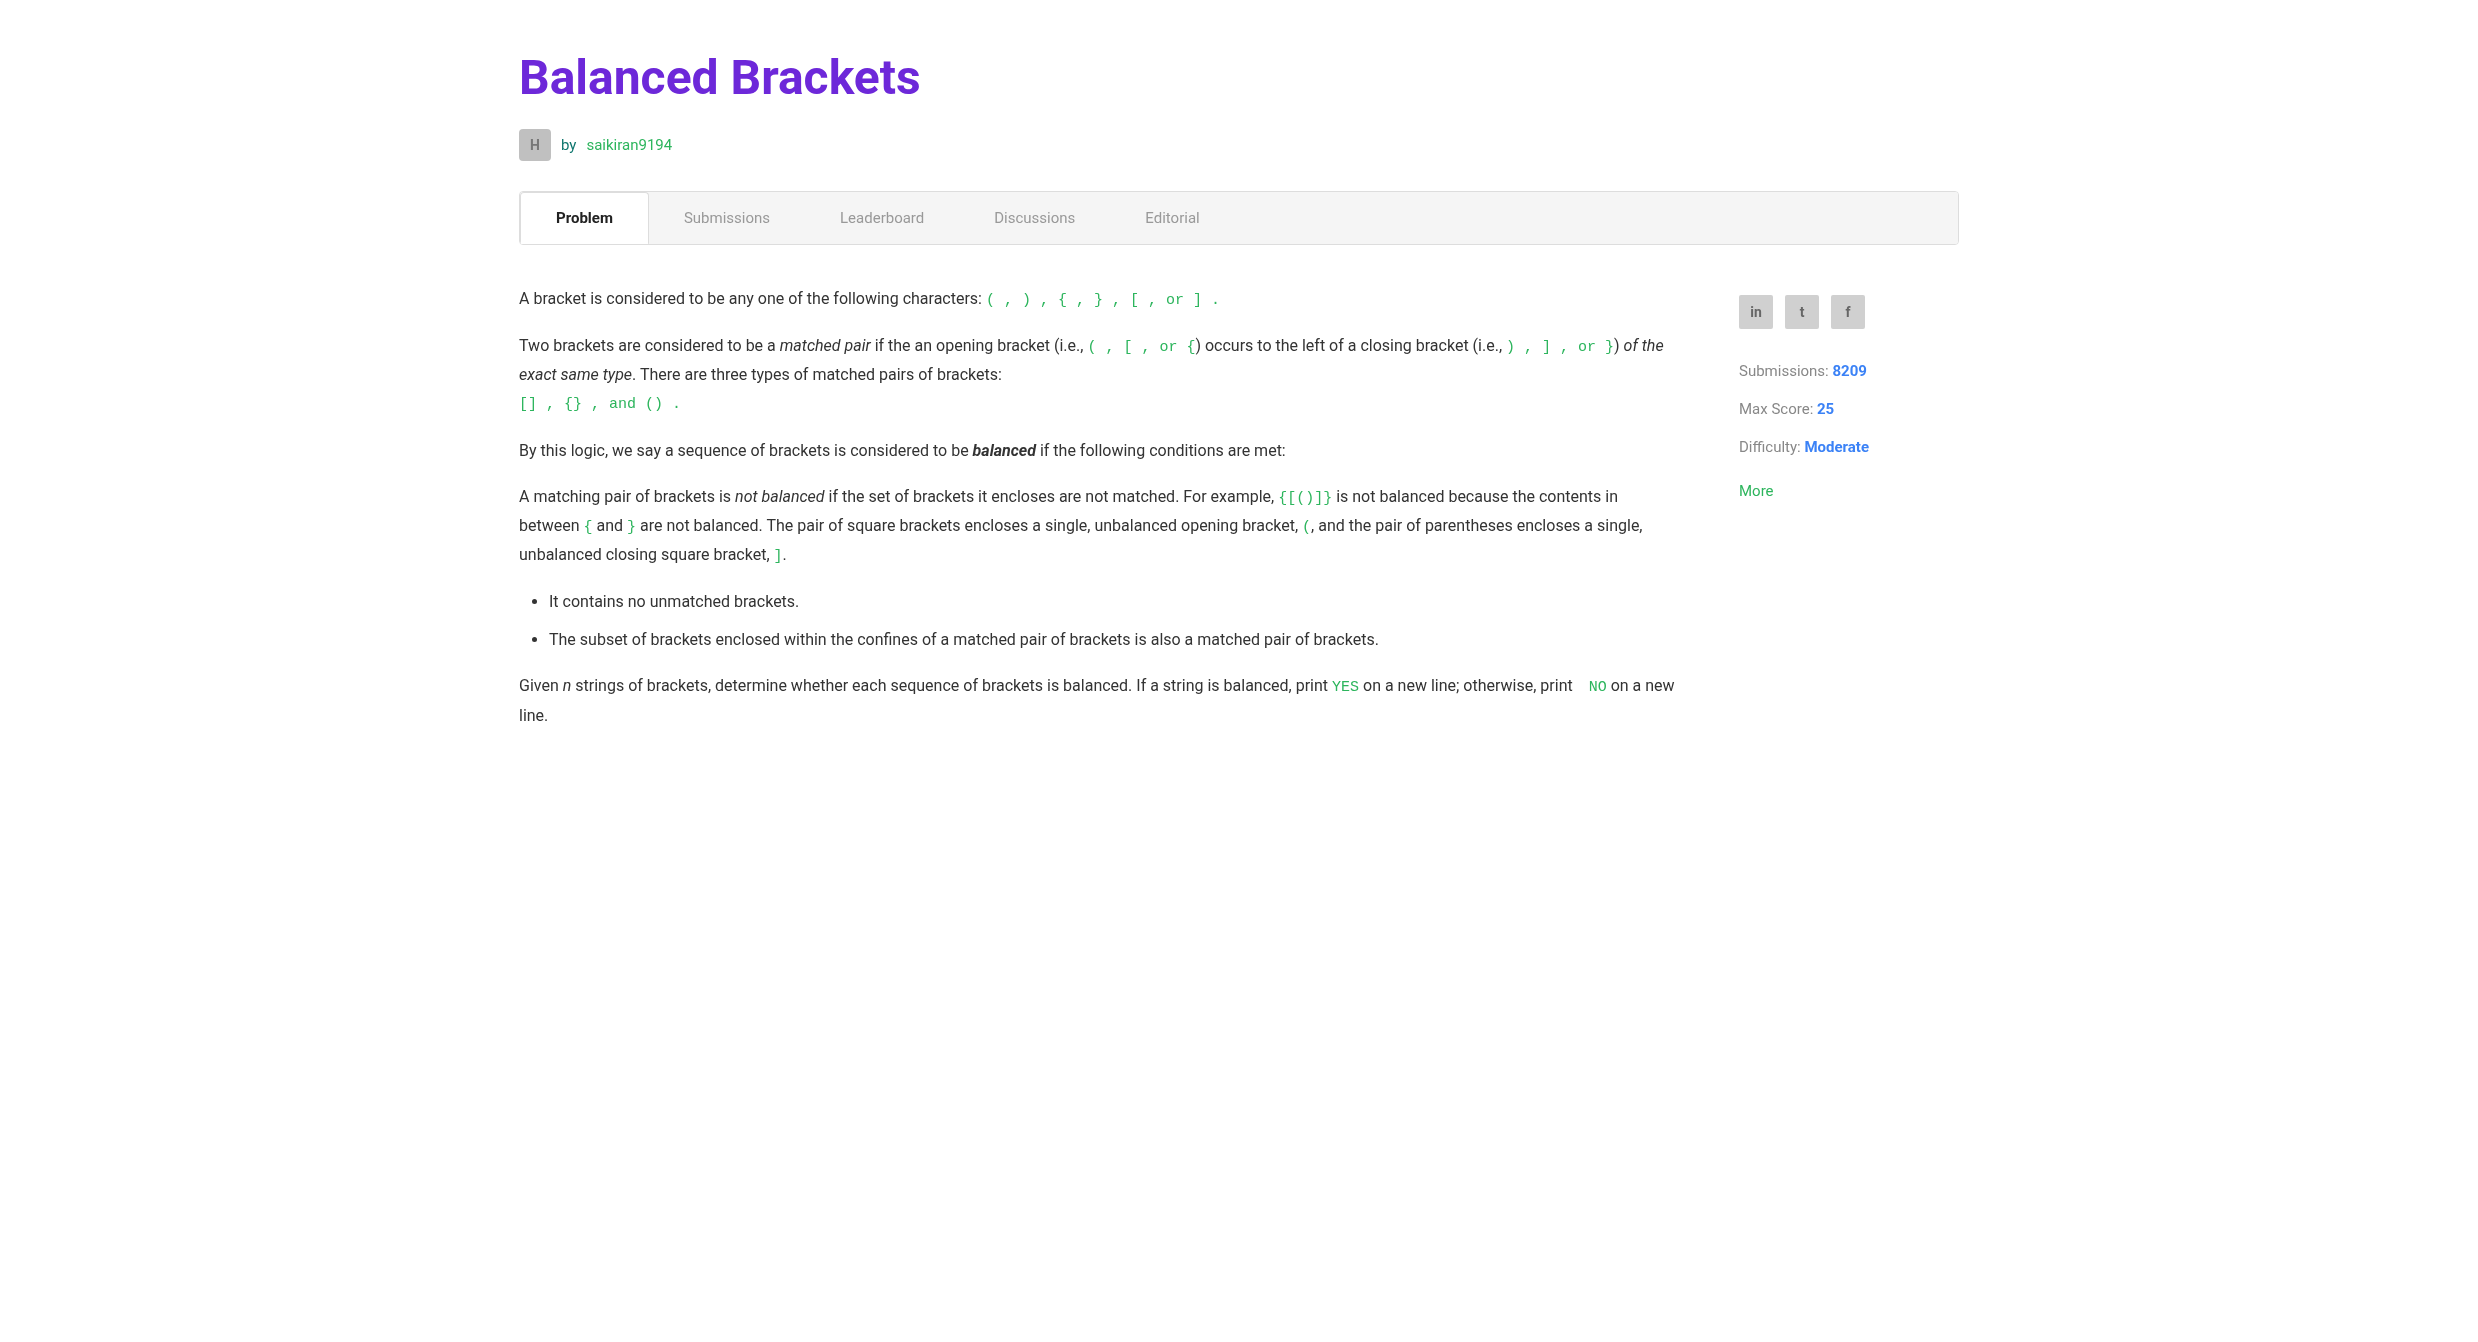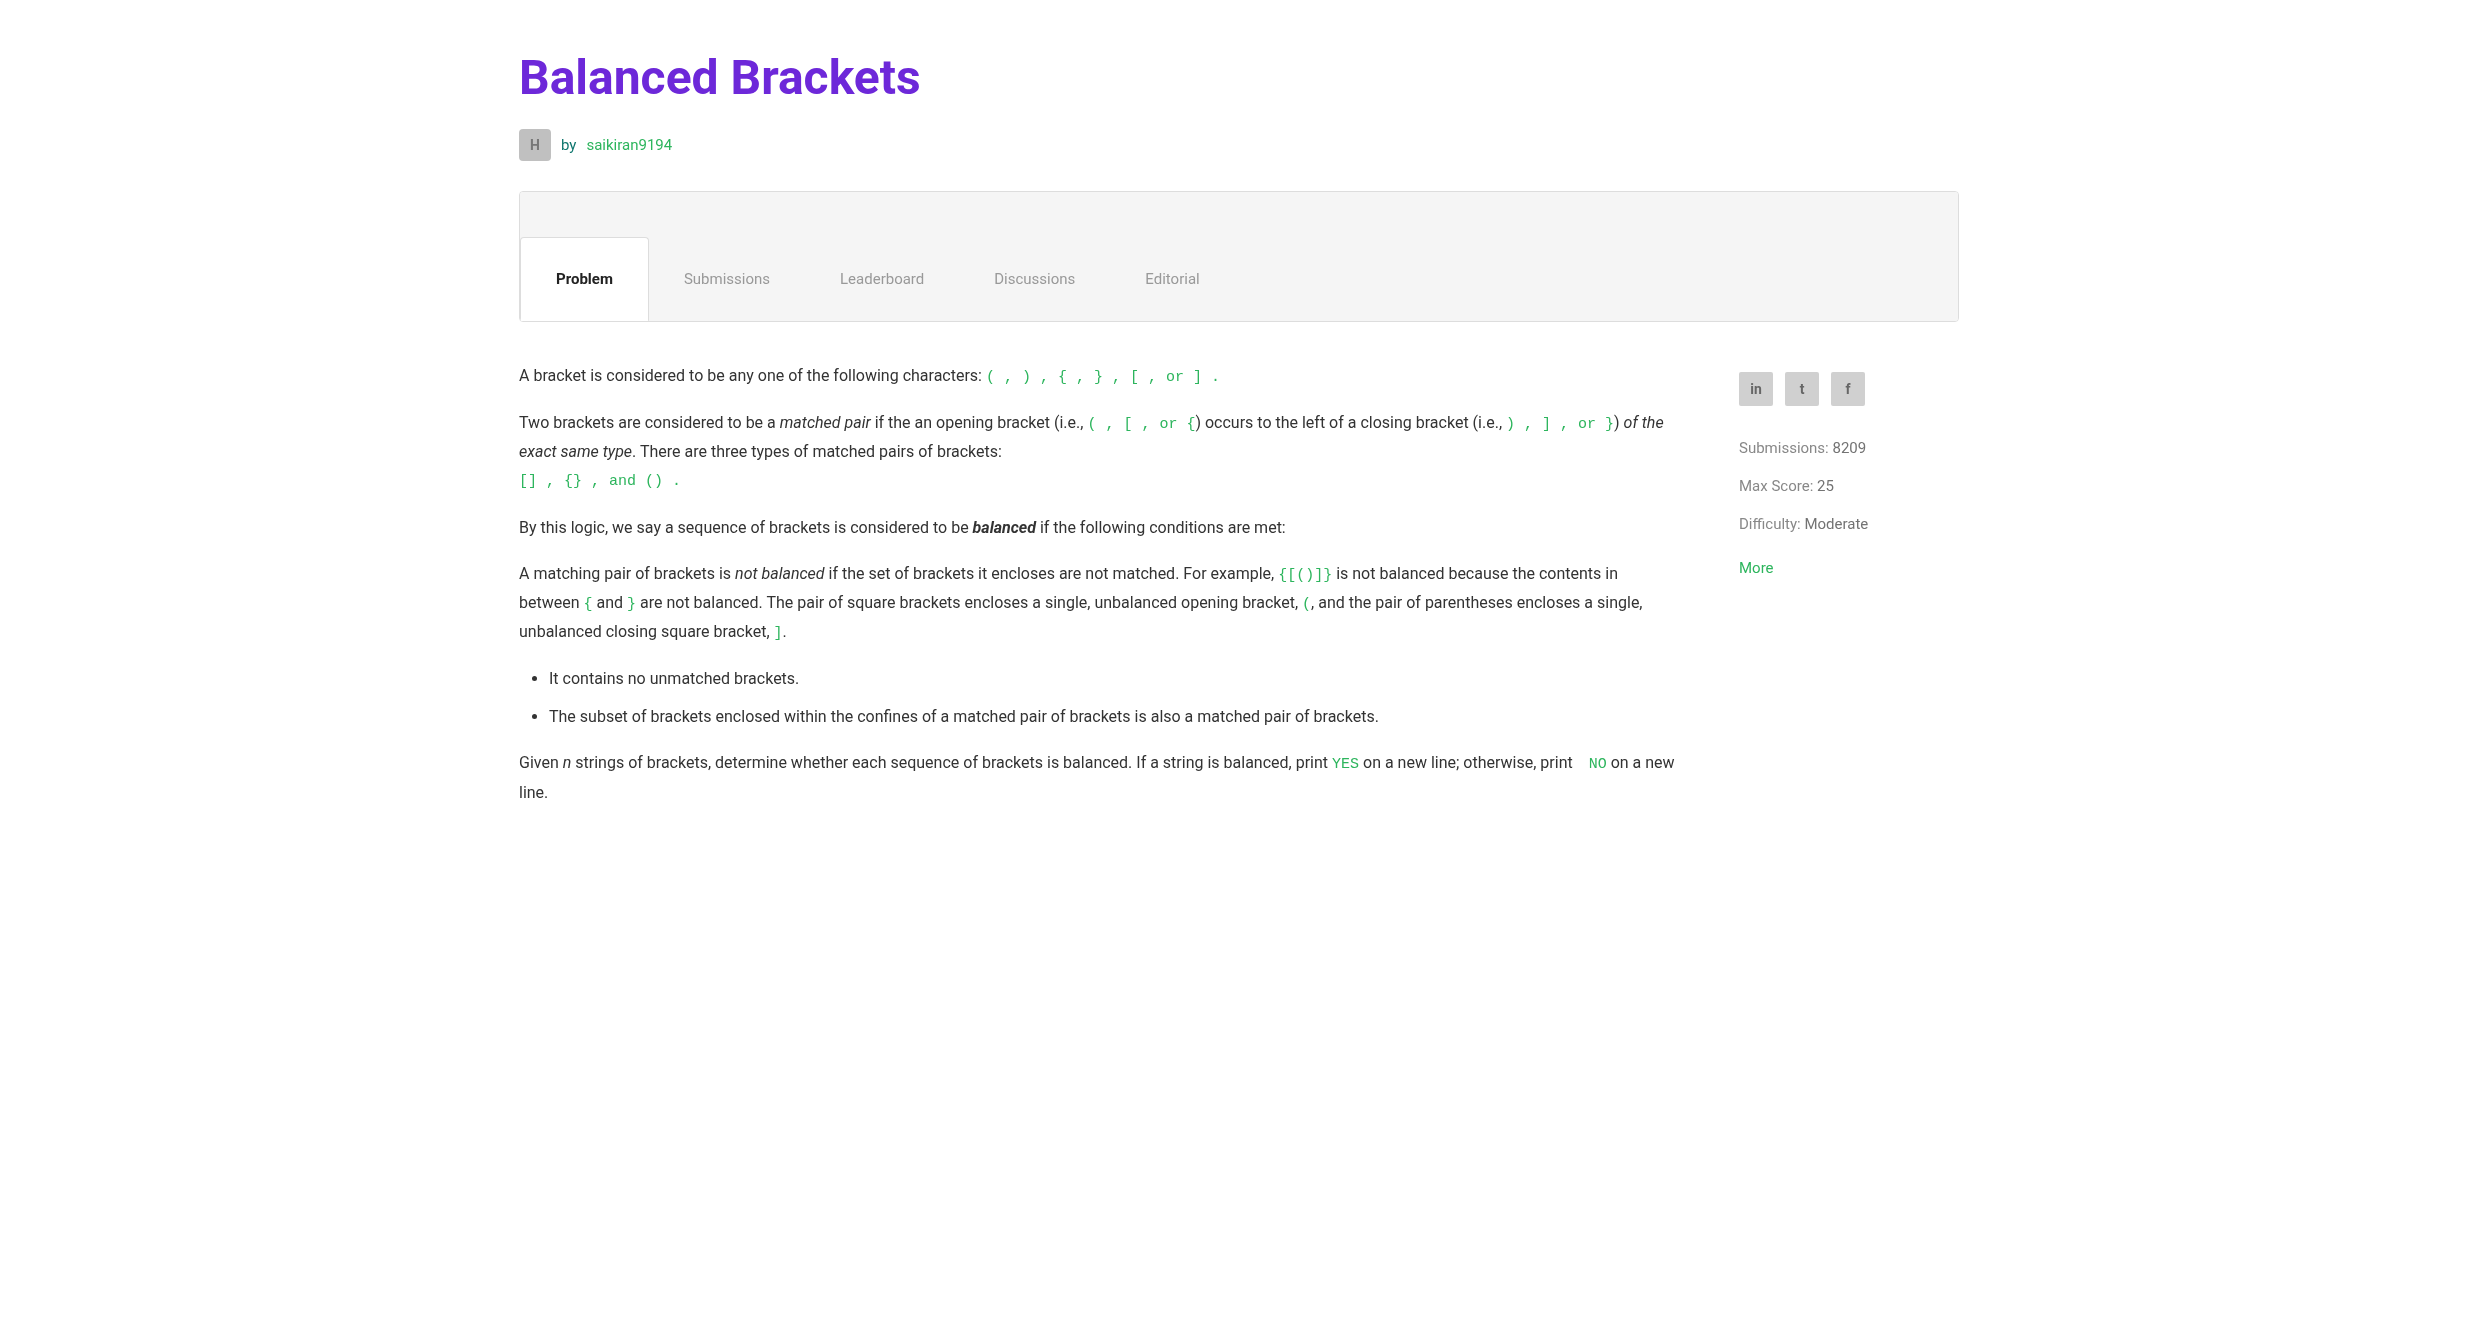--- a/index.html
+++ b/index.html
@@ -83,22 +83,22 @@
       font-weight: bold;
       color: #666;
       cursor: pointer;
     }
     .stat-row {
       margin-bottom: 14px;
       font-size: 15px;
       color: #888;
     }
     .stat-row .stat-value {
-      color: #737373;
-      font-weight: 400;
+      color: #3b82f6;
+      font-weight: 700;
     }
     .more-link {
       color: #2db55d;
       font-size: 15px;
       cursor: pointer;
       margin-top: 20px;
       display: block;
     }
     .code-inline {
       font-family: 'Courier New', monospace;
@@ -114,28 +114,27 @@
       border: 1px solid #ddd;
       border-radius: 4px;
       overflow: hidden;
       margin-bottom: 40px;
     }
     .tabs-bar {
       display: flex;
       background: #f5f5f5;
     }
     .tab-item {
-      padding: 32px 35px;
+      padding: 16px 35px;
       font-size: 15px;
       color: #999;
       cursor: pointer;
       border: none;
       background: transparent;
       font-family: inherit;
-      margin-top: 45px;
     }
     .tab-item.active {
       background: #fff;
       color: #222;
       font-weight: 700;
       border-top: 1px solid #ddd;
       border-left: 1px solid #ddd;
       border-right: 1px solid #ddd;
       border-bottom: 2px solid #fff;
       margin-bottom: -1px;

